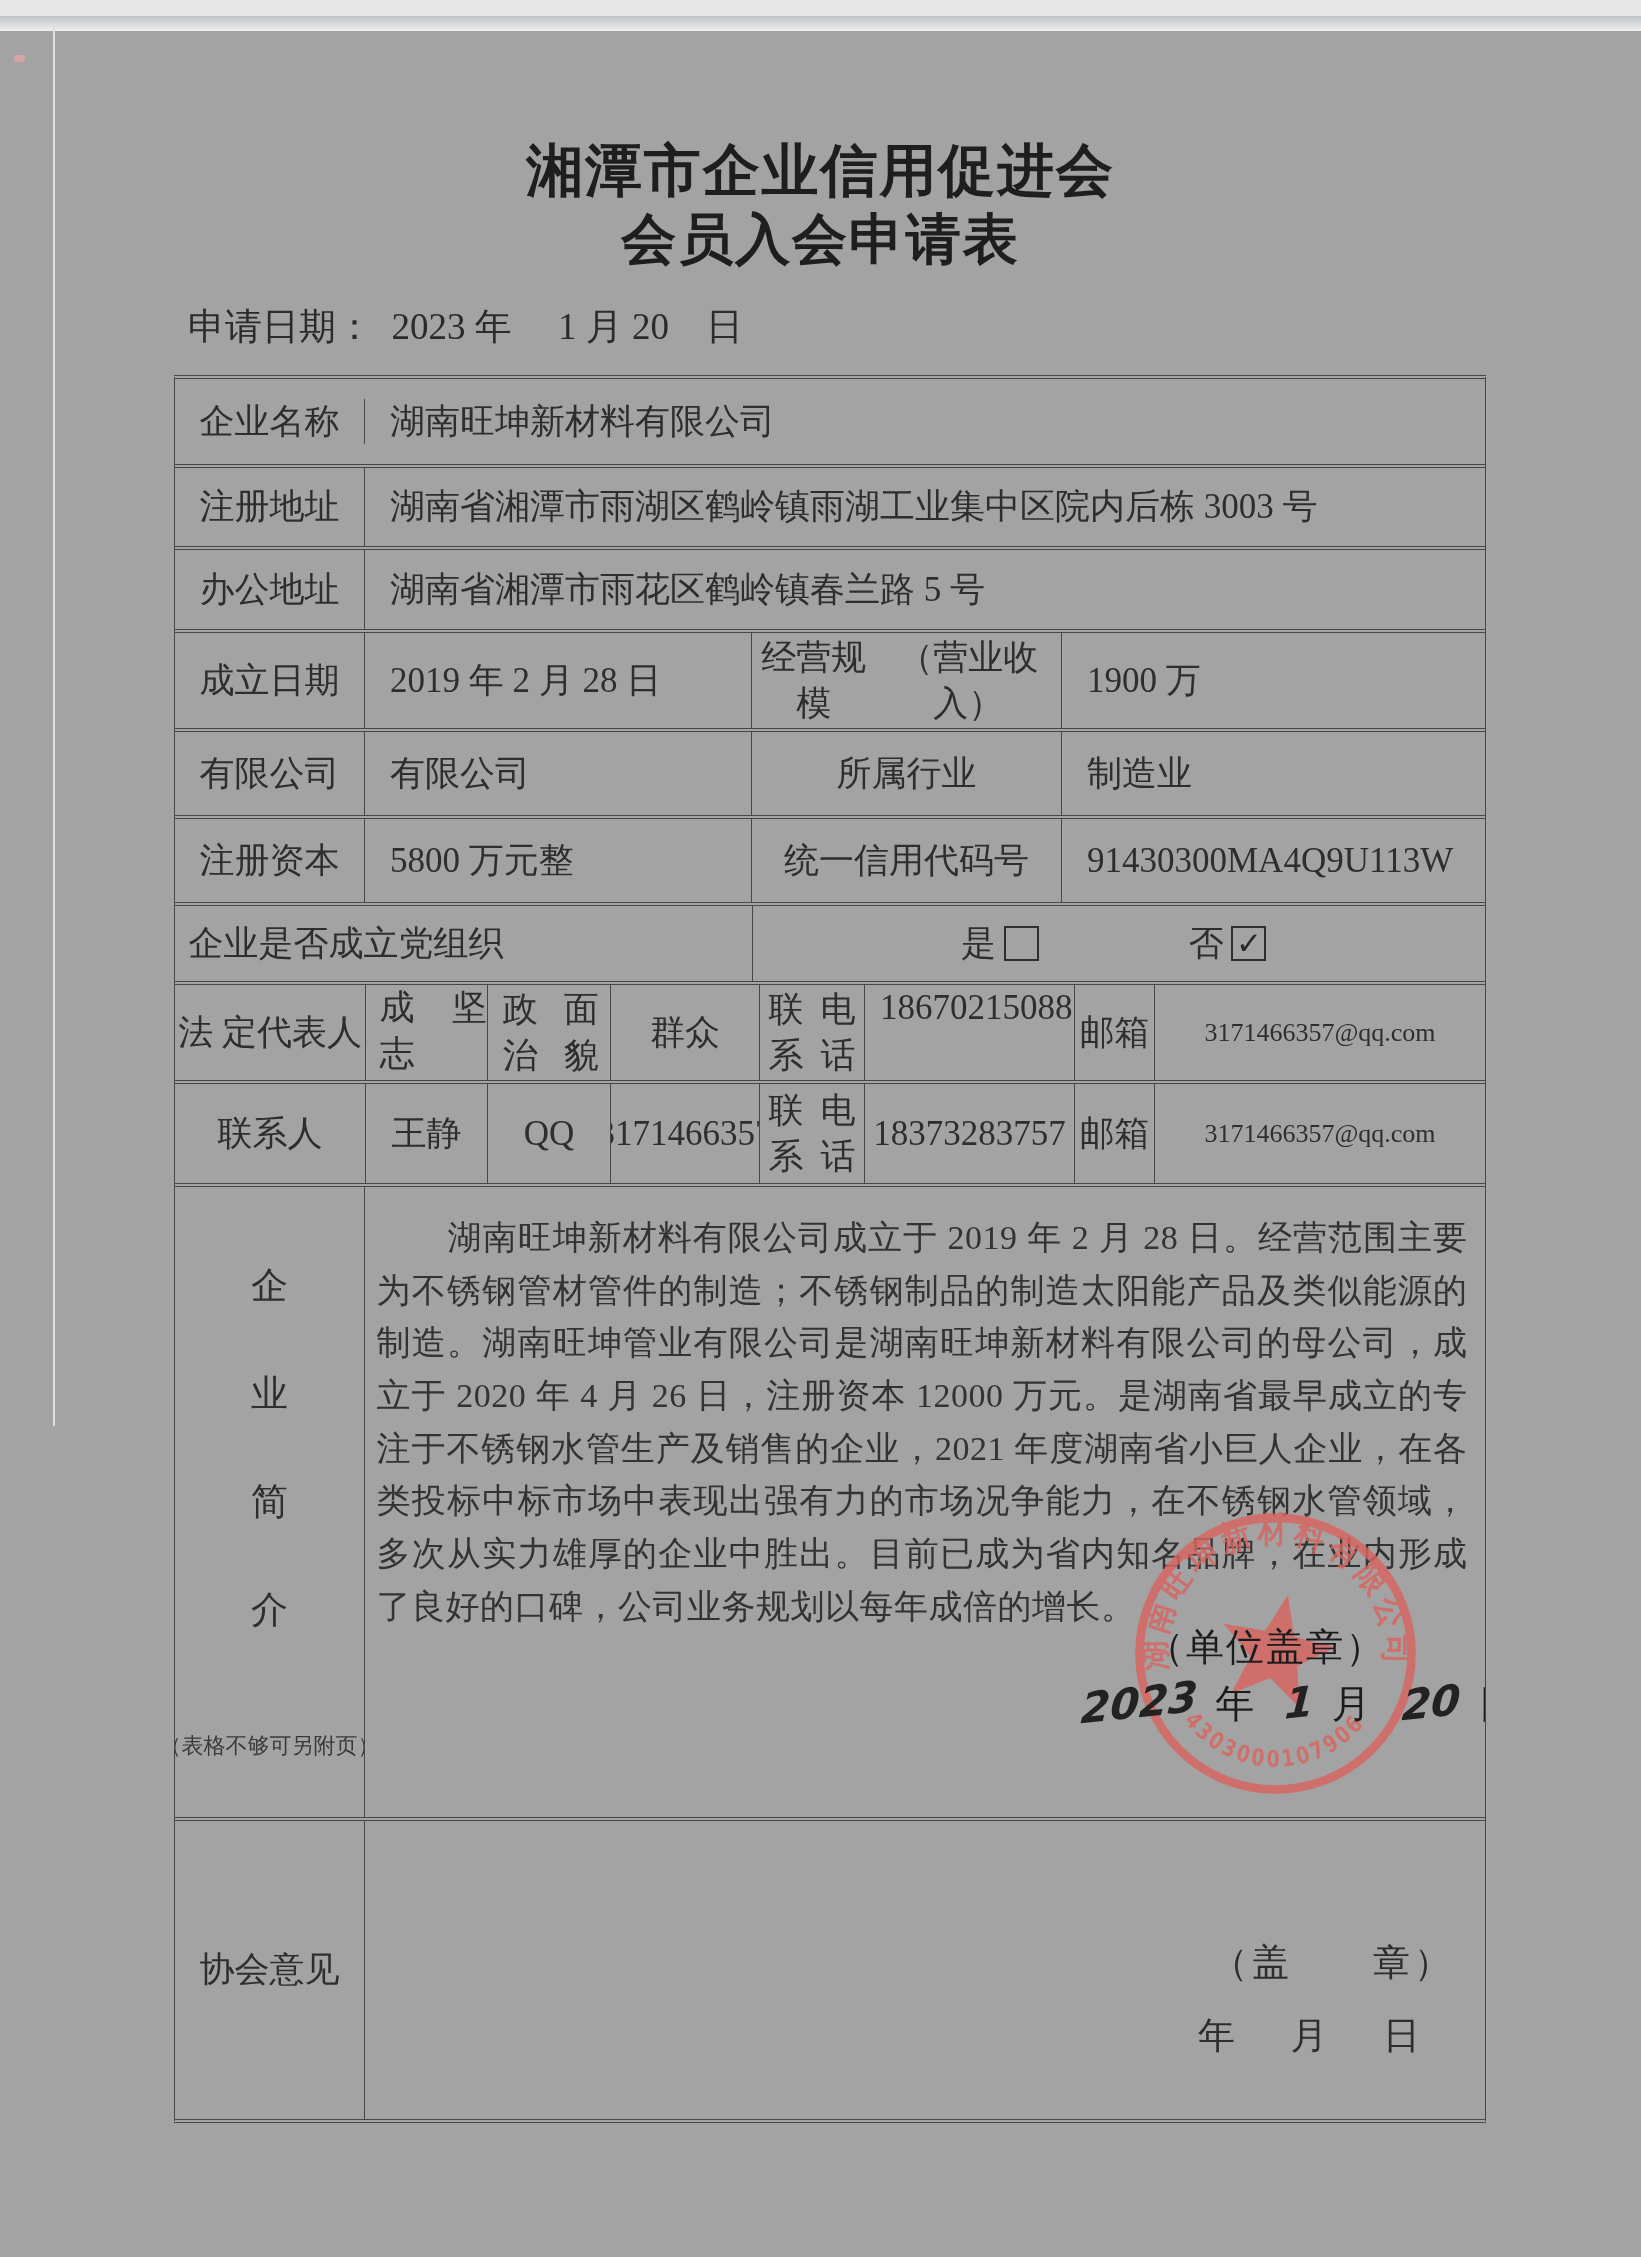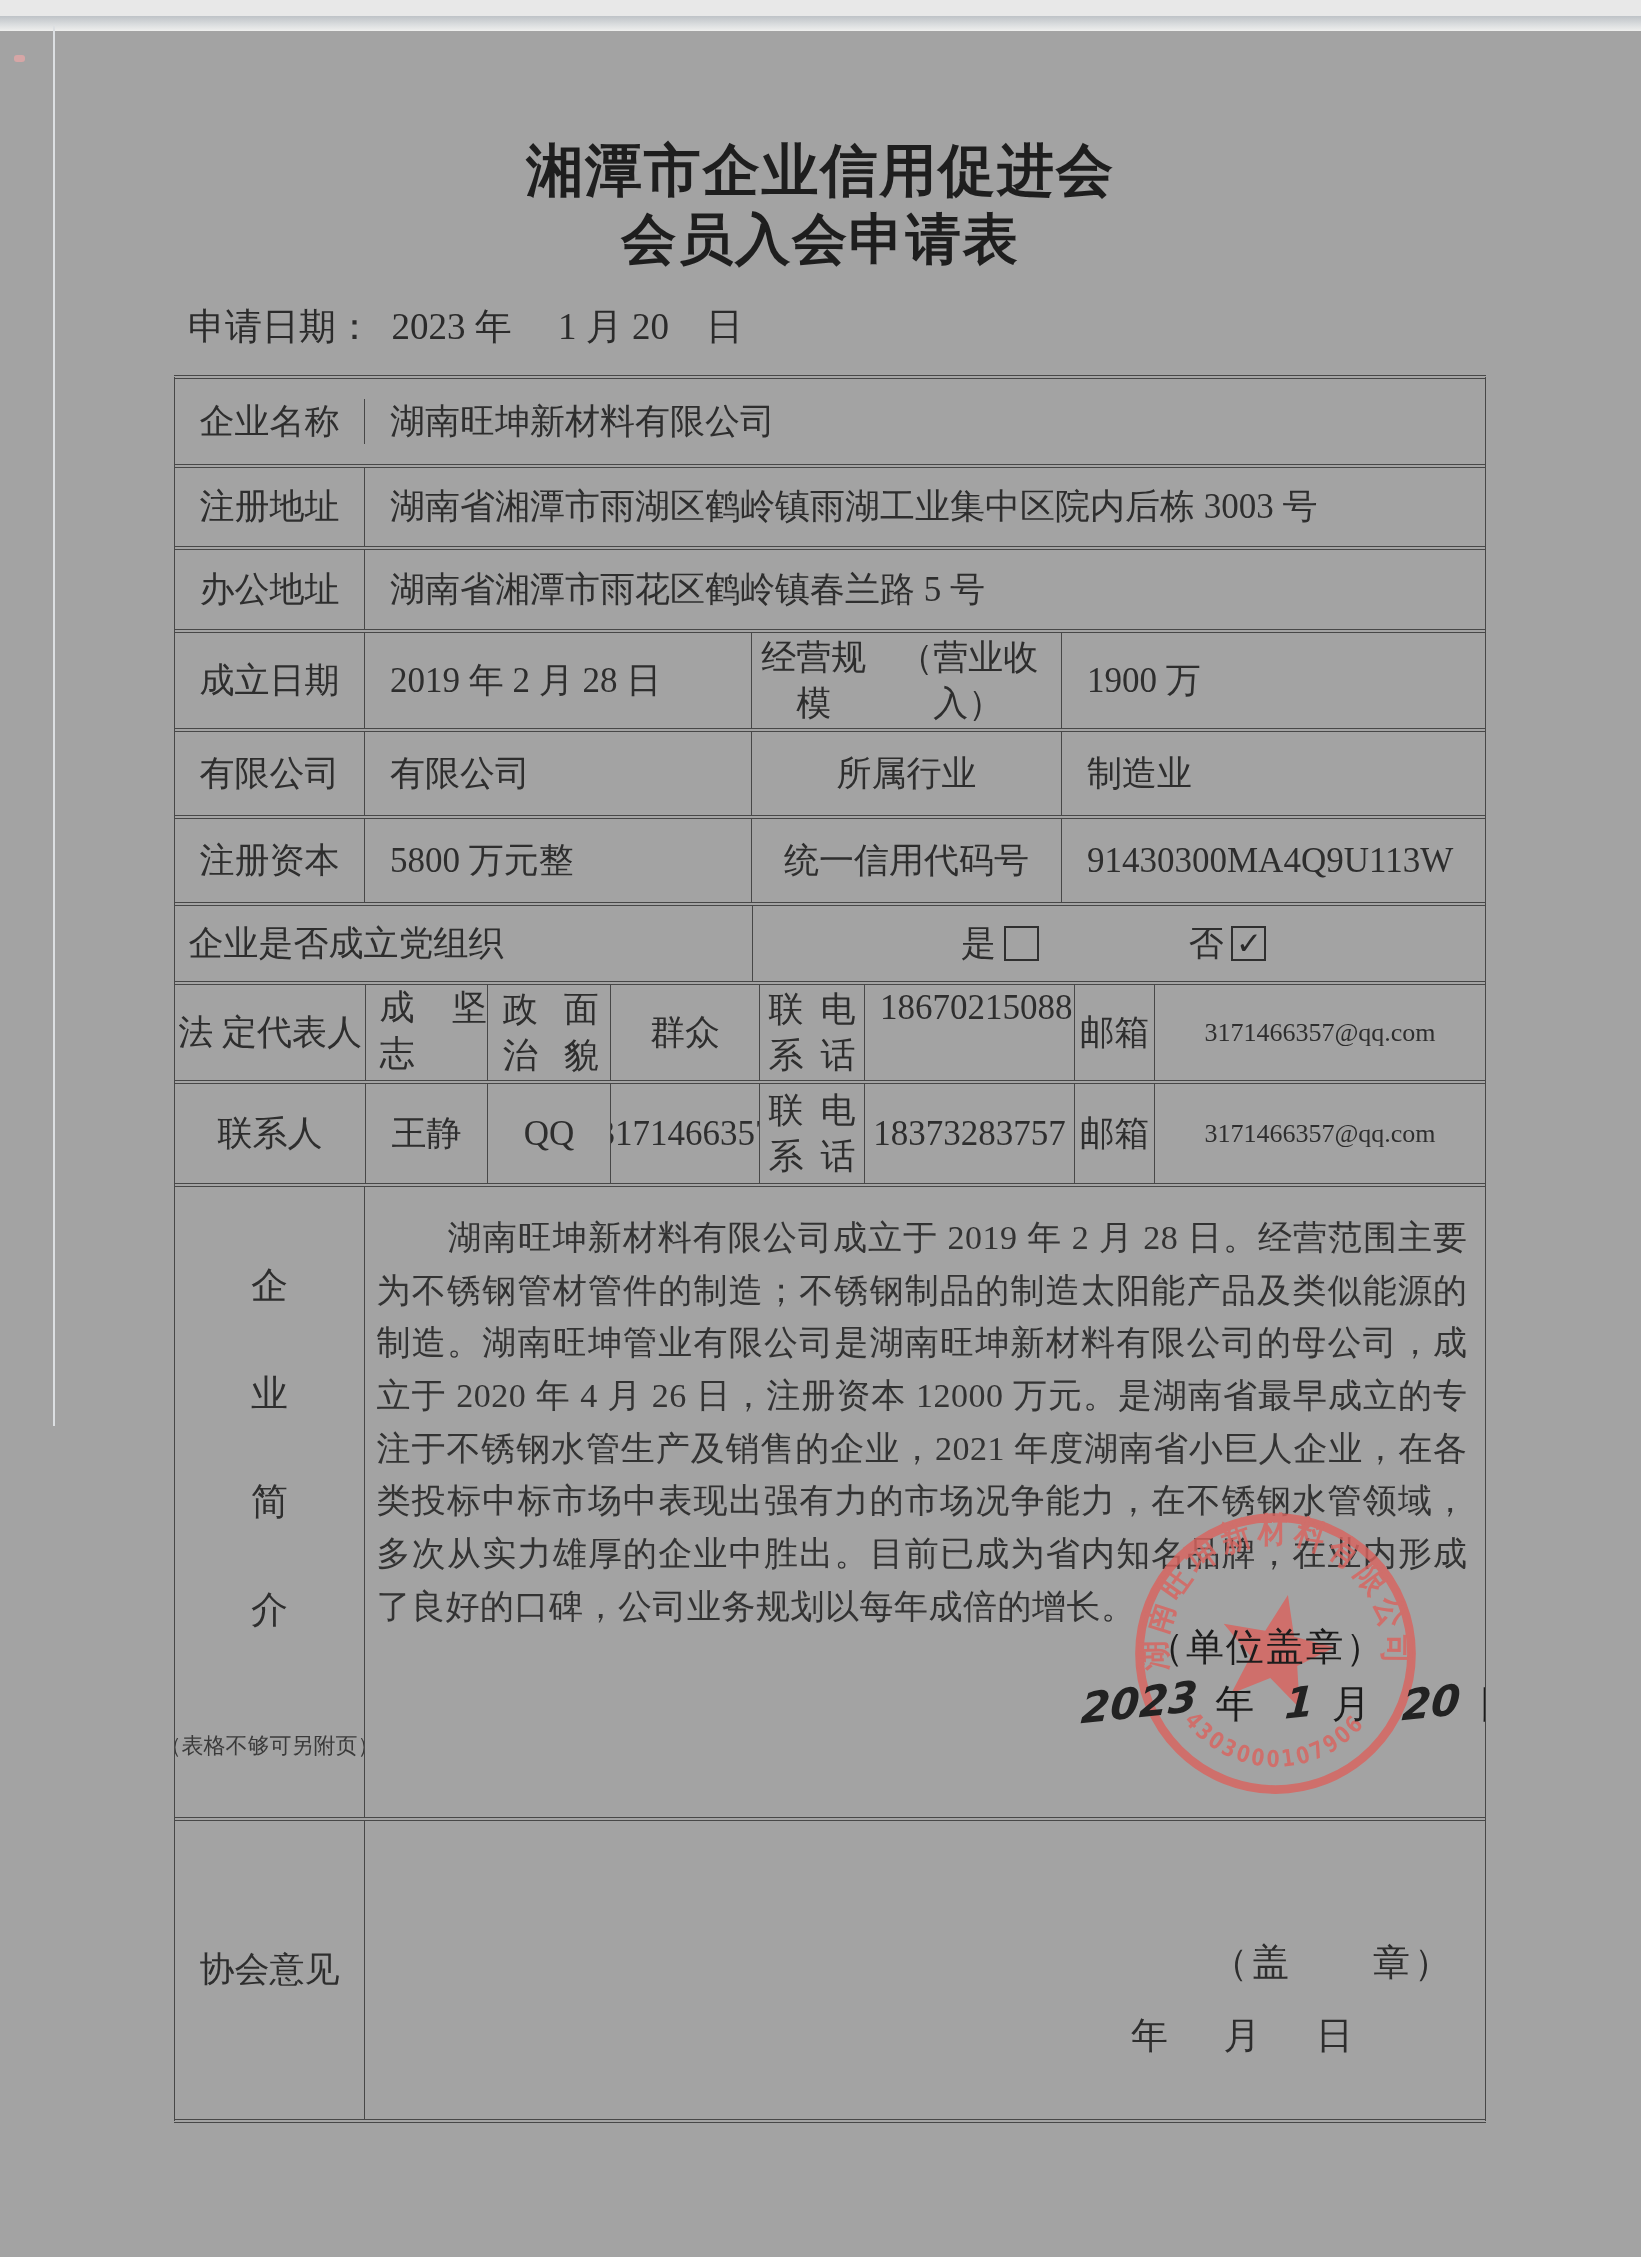--- a/index.html
+++ b/index.html
@@ -118,21 +118,21 @@
     transform: rotate(-6deg) skewX(-10deg);
   }
   .gap-l { margin-left: 13.5px; }
   
   .assoc-content { position: relative; display: block; }
   .assoc-seal-note {
     position: absolute; left: 846px; top: 118px; font-size: 37px;
     letter-spacing: 3.9px; word-spacing: 27px; color: #2d2d2d; white-space: pre;
   }
   .assoc-date {
-    position: absolute; left: 766px; top: 191px; font-size: 37px;
+    position: absolute; left: 833px; top: 191px; font-size: 37px;
     color: #2d2d2d; white-space: pre;
   }
   .pre { white-space: pre; }
 </style>
 </head>
 <body>
 
 <div class="page">
 
   <div class="scan-band"></div>

